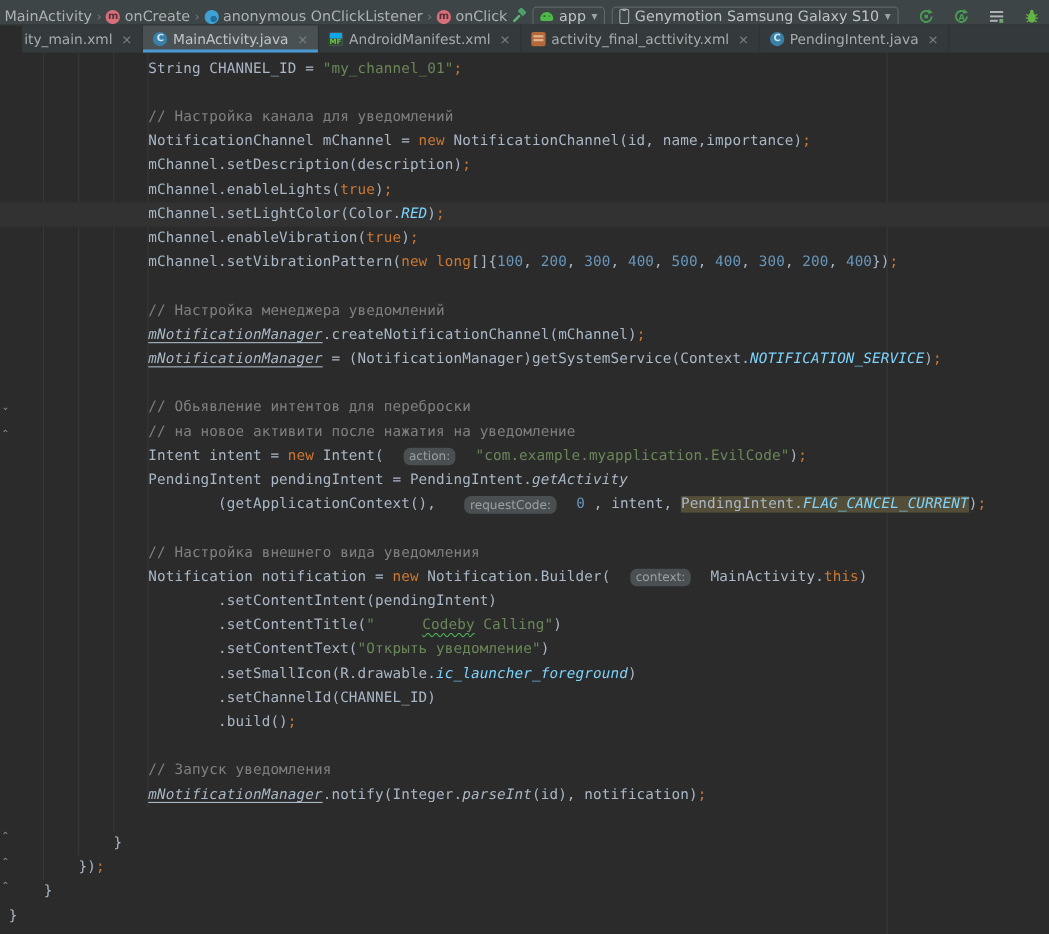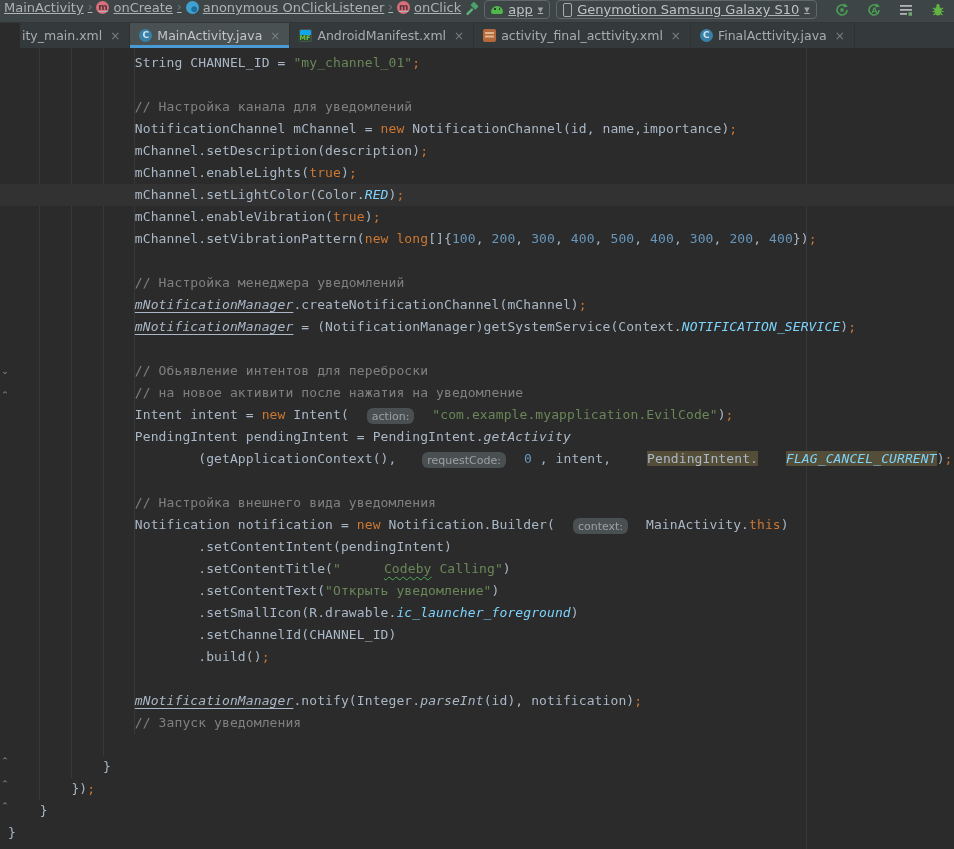--- a/index.html
+++ b/index.html
@@ -6,24 +6,23 @@
   html,body { margin:0; padding:0; }
   body {
     width:954px; height:849px; overflow:hidden;
     background:#2B2B2B;
     font-family:"DejaVu Sans","Liberation Sans",sans-serif;
     -webkit-font-smoothing:antialiased;
   }
 
   
   .navbar {
-    height:23px; background:#3E4546; display:flex; align-items:flex-start;
-    padding:0 4px 0 2px; font-size:13px; color:#ADB2B3; white-space:nowrap; overflow:hidden;
+    height:23px; background:#3E4546; display:flex; align-items:center;
+    padding:8px 4px 0 2px; font-size:13px; color:#ADB2B3; white-space:nowrap; overflow:hidden;
     border-bottom:1px solid #323637;
-    text-decoration:underline;
   }
   .crumb { display:flex; align-items:center; gap:4px; padding:0 2px; cursor:default; }
   .crumb-sep { color:#70777A; font-size:12px; margin:0 2px; }
   .ic-method {
     width:13px; height:13px; border-radius:50%; background:#D8707B;
     color:#57333A; font-size:9px; font-weight:bold; display:inline-flex;
     align-items:center; justify-content:center; line-height:1;
   }
   .ic-anon {
     width:13px; height:13px; border-radius:50%;
@@ -96,21 +95,21 @@
   .code-line.current { background:#323232; }
   .seg-plain { color:#A9B7C6; }
   .seg-kw    { color:#CC7832; }
   .seg-str   { color:#6A8759; }
   .seg-num   { color:#6897BB; }
   .seg-cmt   { color:#808080; }
   .seg-const { color:#7dd3fc; font-style:italic; }
   .seg-staticm { font-style:italic; }
   .seg-semi  { color:#CC7832; }
   .seg-field { text-decoration:underline; text-underline-offset:2.5px; text-decoration-thickness:1px;font-style:italic; }
-  .hl { background:#544E38;margin-left:28px; }
+  .hl { background:#544E38; }
   .wavy { text-decoration:underline wavy #4DAE58; text-decoration-thickness:1px; text-underline-offset:3px;margin-left:43px; }
   .seg-hint {
     background:#4A4F51; color:#9BA0A3; border-radius:6px; font-size:11px;
     padding:1.5px 5px; margin:0 10px;
     font-family:"DejaVu Sans","Liberation Sans",sans-serif; letter-spacing:0;
   }
   .guide { position:absolute; top:0; width:1px; background:#383838; z-index:1; }
   .margin-line { position:absolute; top:0; bottom:0; left:806px; width:1px; background:#37393A; z-index:1; }
   .fold { position:absolute; left:0; z-index:3; width:10px; height:10px; color:#8A8F90;
     font-size:9px; line-height:10px; text-align:center; font-family:"DejaVu Sans",sans-serif; }
@@ -210,21 +209,21 @@
     <span>AndroidManifest.xml</span>
     <span class="tab-close">×</span>
   </span>
   <span class="tab">
     <span class="ic-layout"></span>
     <span>activity_final_acttivity.xml</span>
     <span class="tab-close">×</span>
   </span>
   <span class="tab">
     <i class="ic-class">C</i>
-    <span>FinalActtivity.java</span>
+    <span>PendingIntent.java</span>
     <span class="tab-close">×</span>
   </span>
 </div>
 
 <div class="editor">
   <div class="guide" style="left:39px;  height:752px;"></div>
   <div class="guide" style="left:71px;  height:730px;"></div>
   <div class="guide" style="left:103px; height:708px;"></div>
   <div class="guide" style="left:134px; height:686px;"></div>
   <div class="margin-line"></div>
@@ -258,21 +257,21 @@
       <div class="code-line"><span class="seg-plain"> </span></div>
       <div class="code-line"><span class="seg-cmt">                // Настройка внешнего вида уведомления</span></div>
       <div class="code-line"><span class="seg-plain">                Notification notification = </span><span class="seg-kw">new</span><span class="seg-plain"> Notification.Builder( </span><span class="seg-hint">context:</span><span class="seg-plain"> MainActivity.</span><span class="seg-kw">this</span><span class="seg-plain">)</span></div>
       <div class="code-line"><span class="seg-plain">                        .setContentIntent(pendingIntent)</span></div>
       <div class="code-line"><span class="seg-plain">                        .setContentTitle(</span><span class="seg-str">"</span><span class="seg-str wavy">Codeby</span><span class="seg-str"> Calling"</span><span class="seg-plain">)</span></div>
       <div class="code-line"><span class="seg-plain">                        .setContentText(</span><span class="seg-str">"Открыть уведомление"</span><span class="seg-plain">)</span></div>
       <div class="code-line"><span class="seg-plain">                        .setSmallIcon(R.drawable.</span><span class="seg-const">ic_launcher_foreground</span><span class="seg-plain">)</span></div>
       <div class="code-line"><span class="seg-plain">                        .setChannelId(CHANNEL_ID)</span></div>
       <div class="code-line"><span class="seg-plain">                        .build()</span><span class="seg-semi">;</span></div>
       <div class="code-line"><span class="seg-plain"> </span></div>
+      <div class="code-line"><span class="seg-cmt">                // Запуск уведомления</span></div>
       <div class="code-line"><span class="seg-plain">                </span><span class="seg-field">mNotificationManager</span><span class="seg-plain">.notify(Integer.</span><span class="seg-staticm">parseInt</span><span class="seg-plain">(id), notification)</span><span class="seg-semi">;</span></div>
-      <div class="code-line"><span class="seg-cmt">                // Запуск уведомления</span></div>
       <div class="code-line"><span class="seg-plain"> </span></div>
       <div class="code-line"><span class="seg-plain">            }</span></div>
       <div class="code-line"><span class="seg-plain">        })</span><span class="seg-semi">;</span></div>
       <div class="code-line"><span class="seg-plain">    }</span></div>
       <div class="code-line"><span class="seg-plain">}</span></div>
     </div>
 </div>
 
 </body></html>

